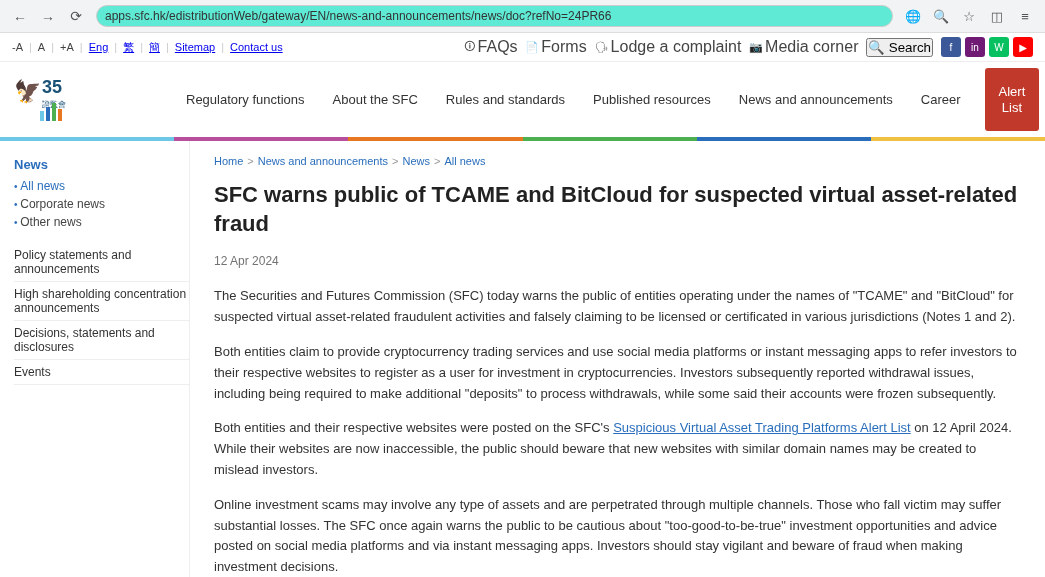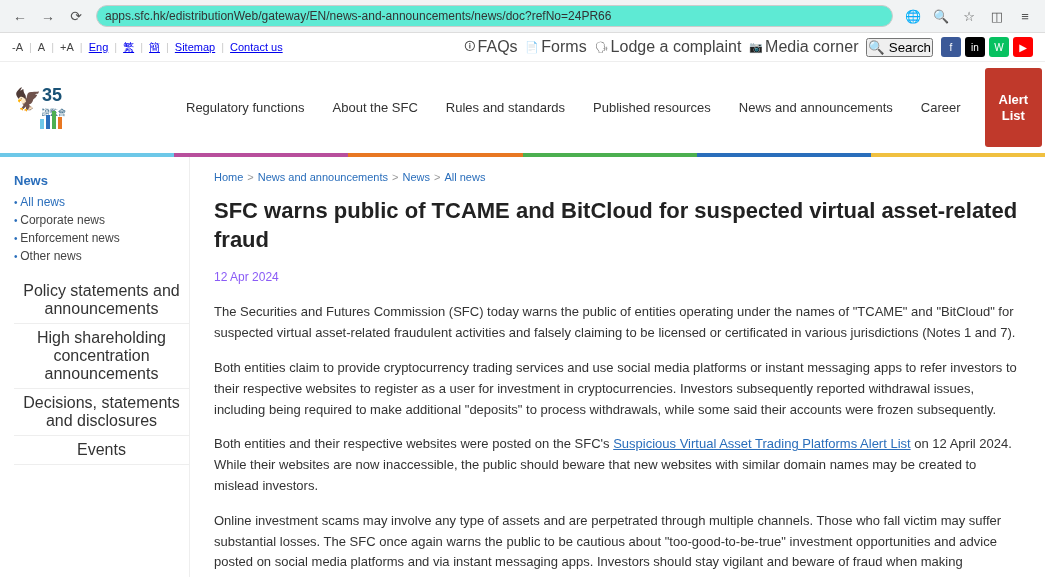--- a/index.html
+++ b/index.html
@@ -9,21 +9,21 @@
     .top-bar { display: flex; align-items: center; justify-content: space-between; padding: 4px 12px; background: #fff; border-bottom: 1px solid #eee; font-size: 11px; color: #444; }
     .top-bar-left { display: flex; align-items: center; gap: 6px; }
     .top-bar-left span { cursor: pointer; }
     .top-bar-left .sep { color: #ccc; }
     .top-bar-right { display: flex; align-items: center; gap: 8px; }
     .top-bar-right a { color: #444; text-decoration: none; font-size: 16px; }
     .top-bar-right .icon-link { display: flex; align-items: center; gap: 2px; }
     .social-icons { display: flex; gap: 4px; }
     .social-icon { width: 20px; height: 20px; border-radius: 3px; display: flex; align-items: center; justify-content: center; font-size: 10px; color: #fff; cursor: pointer; }
     .fb { background: #3b5998; }
-    .li { background: #000000; text-align: right; }
+    .li { background: #701a75; text-align: right; }
     .wechat { background: #07c160; }
     .yt { background: #ff0000; }
 
     
     .address-bar { display: flex; align-items: center; padding: 4px 8px; background: #f1f3f4; border-bottom: 1px solid #ddd; gap: 8px; font-size: 12px; }
     .address-bar-nav { display: flex; gap: 4px; }
     .nav-btn { width: 24px; height: 24px; border: none; background: transparent; cursor: pointer; font-size: 14px; color: #555; border-radius: 50%; display: flex; align-items: center; justify-content: center; }
     .address-input { flex: 1; padding: 3px 8px; border: 1px solid #ccc; border-radius: 12px; background: #5eead4; font-size: 12px; color: #333; outline: none; }
     .addr-icons { display: flex; gap: 4px; }
     .addr-icon { width: 24px; height: 24px; background: transparent; border: none; cursor: pointer; font-size: 13px; color: #555; display: flex; align-items: center; justify-content: center; border-radius: 50%; }
@@ -39,42 +39,42 @@
     .main-nav ul li a { display: block; padding: 12px 14px; font-size: 13px; color: #333; text-decoration: none; white-space: nowrap; }
     .nav-colored-bar { display: flex; height: 4px; }
     .nav-bar-1 { flex: 1; background: #6dc8e8; }
     .nav-bar-2 { flex: 1; background: #b84f9c; }
     .nav-bar-3 { flex: 1; background: #e87722; }
     .nav-bar-4 { flex: 1; background: #4caf50; }
     .nav-bar-5 { flex: 1; background: #2a6ebb; }
     .nav-bar-6 { flex: 1; background: #f0c040; }
 
     
-    .alert-list-btn { background: #c0392b; color: #fff; border: none; padding: 24px 14px; font-size: 13px; font-weight: bold; cursor: pointer; border-radius: 3px; margin-left: 10px; white-space: nowrap; line-height: 1.2; }
+    .alert-list-btn { background: #c0392b; color: #fff; border: none; padding: 16px 14px; font-size: 13px; font-weight: normal; cursor: pointer; border-radius: 3px; margin-left: 10px; white-space: nowrap; line-height: 1.2; }
 
     
     .page-layout { display: flex; min-height: 400px; }
 
     
     .sidebar { width: 190px; min-width: 190px; padding: 16px 0 16px 14px; border-right: 1px solid #eee; }
     .sidebar-section-title { font-weight: bold; color: #2a6ebb; font-size: 13px; margin-bottom: 6px; }
     .sidebar-links { list-style: none; margin-bottom: 14px; }
     .sidebar-links li { margin-bottom: 3px; }
     .sidebar-links li a { color: #444; text-decoration: none; font-size: 12px; }
     .sidebar-links li.active a { color: #2a6ebb; }
     .sidebar-links li::before { content: '• '; color: #2a6ebb; font-size: 10px; }
-    .sidebar-menu-link { display: block; color: #333; text-decoration: none; font-size: 16px; padding: 5px 0; border-bottom: 1px solid #eee; text-align: center; }
+    .sidebar-menu-link { display: block; color: #333; text-decoration: none; font-size: 12px; padding: 5px 0; border-bottom: 1px solid #eee; }
 
     
     .main-content { flex: 1; padding: 14px 24px; }
     .breadcrumb { font-size: 11px; color: #666; margin-bottom: 14px; display: flex; align-items: center; gap: 4px; }
     .breadcrumb a { color: #2a6ebb; text-decoration: none; }
     .breadcrumb .sep { color: #999; }
     .article-title { font-size: 22px; font-weight: bold; color: #222; margin-bottom: 16px; line-height: 1.3; }
-    .article-date { font-size: 12px; color: #8b5cf6; margin-bottom: 18px; }
+    .article-date { font-size: 12px; color: #737373; margin-bottom: 18px; }
     .article-body p { font-size: 13px; line-height: 1.6; color: #333; margin-bottom: 14px; }
     .article-body a { color: #2a6ebb; text-decoration: underline; }
   </style>
 </head>
 <body>
 
 <div class="address-bar">
   <div class="address-bar-nav">
     <button class="nav-btn">←</button>
     <button class="nav-btn">→</button>
@@ -189,21 +189,20 @@
   <div class="nav-bar-6"></div>
 </div>
 
 <div class="page-layout">
 
   <div class="sidebar">
     <div class="sidebar-section-title">News</div>
     <ul class="sidebar-links">
       <li class="active"><a href="#">All news</a></li>
       <li><a href="#">Corporate news</a></li>
-      <li><a href="#">Enforcement news</a></li>
       <li><a href="#">Other news</a></li>
     </ul>
     <a class="sidebar-menu-link" href="#">Policy statements and announcements</a>
     <a class="sidebar-menu-link" href="#">High shareholding concentration announcements</a>
     <a class="sidebar-menu-link" href="#">Decisions, statements and disclosures</a>
     <a class="sidebar-menu-link" href="#">Events</a>
   </div>
 
   <div class="main-content">
 
@@ -214,21 +213,21 @@
       <span class="sep">&gt;</span>
       <a href="#">News</a>
       <span class="sep">&gt;</span>
       <a href="#">All news</a>
     </div>
 
     <h1 class="article-title">SFC warns public of TCAME and BitCloud for suspected virtual asset-related fraud</h1>
     <div class="article-date">12 Apr 2024</div>
 
     <div class="article-body">
-      <p>The Securities and Futures Commission (SFC) today warns the public of entities operating under the names of "TCAME" and "BitCloud" for suspected virtual asset-related fraudulent activities and falsely claiming to be licensed or certificated in various jurisdictions (Notes 1 and 7).</p>
+      <p>The Securities and Futures Commission (SFC) today warns the public of entities operating under the names of "TCAME" and "BitCloud" for suspected virtual asset-related fraudulent activities and falsely claiming to be licensed or certificated in various jurisdictions (Notes 1 and 2).</p>
       <p>Both entities claim to provide cryptocurrency trading services and use social media platforms or instant messaging apps to refer investors to their respective websites to register as a user for investment in cryptocurrencies. Investors subsequently reported withdrawal issues, including being required to make additional "deposits" to process withdrawals, while some said their accounts were frozen subsequently.</p>
       <p>
         <span>Both entities and their respective websites were posted on the SFC's </span><a href="#">Suspicious Virtual Asset Trading Platforms Alert List</a><span> on 12 April 2024. While their websites are now inaccessible, the public should beware that new websites with similar domain names may be created to mislead investors.</span>
       </p>
       <p>Online investment scams may involve any type of assets and are perpetrated through multiple channels. Those who fall victim may suffer substantial losses. The SFC once again warns the public to be cautious about "too-good-to-be-true" investment opportunities and advice posted on social media platforms and via instant messaging apps. Investors should stay vigilant and beware of fraud when making investment decisions.</p>
 
     </div>
 
   </div>
 </div>

